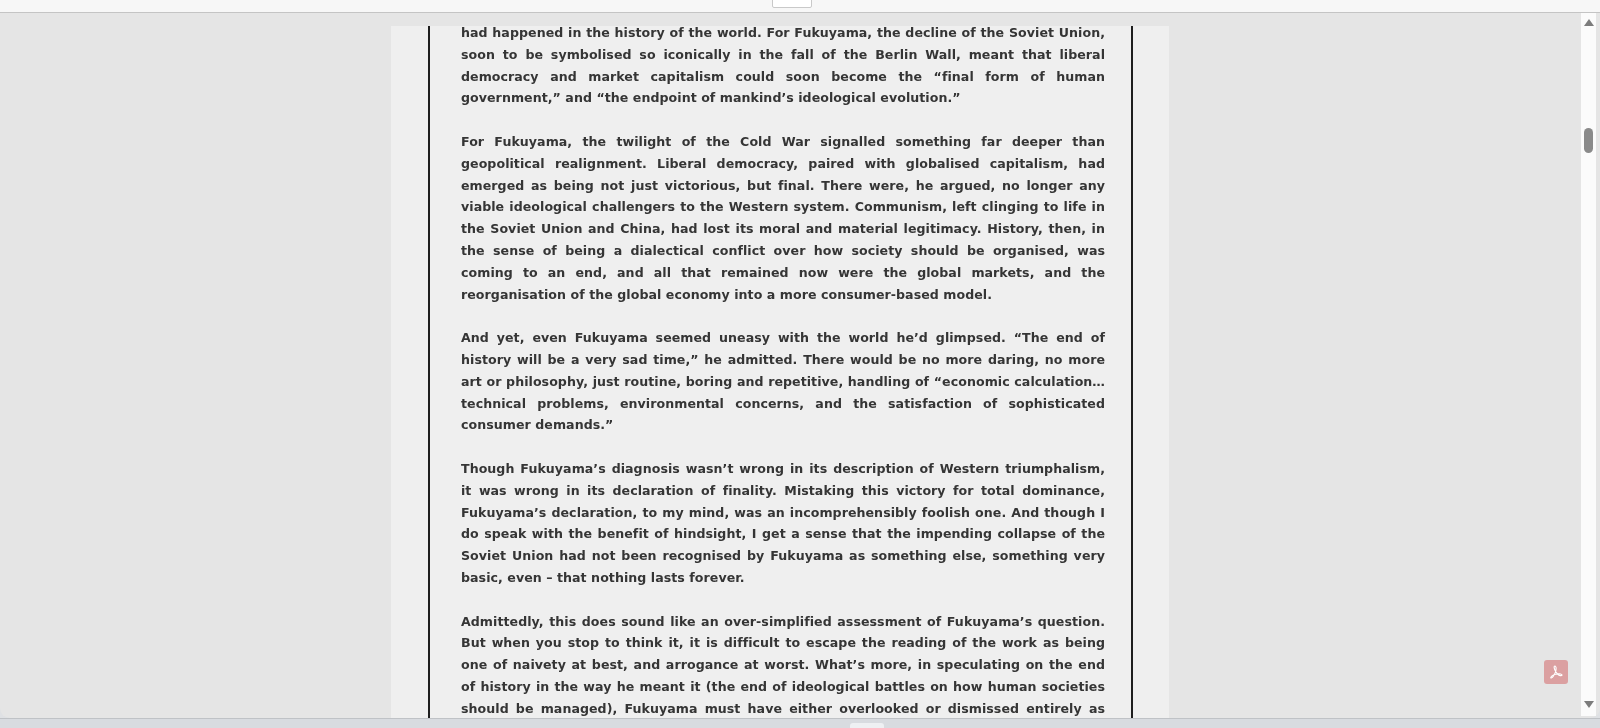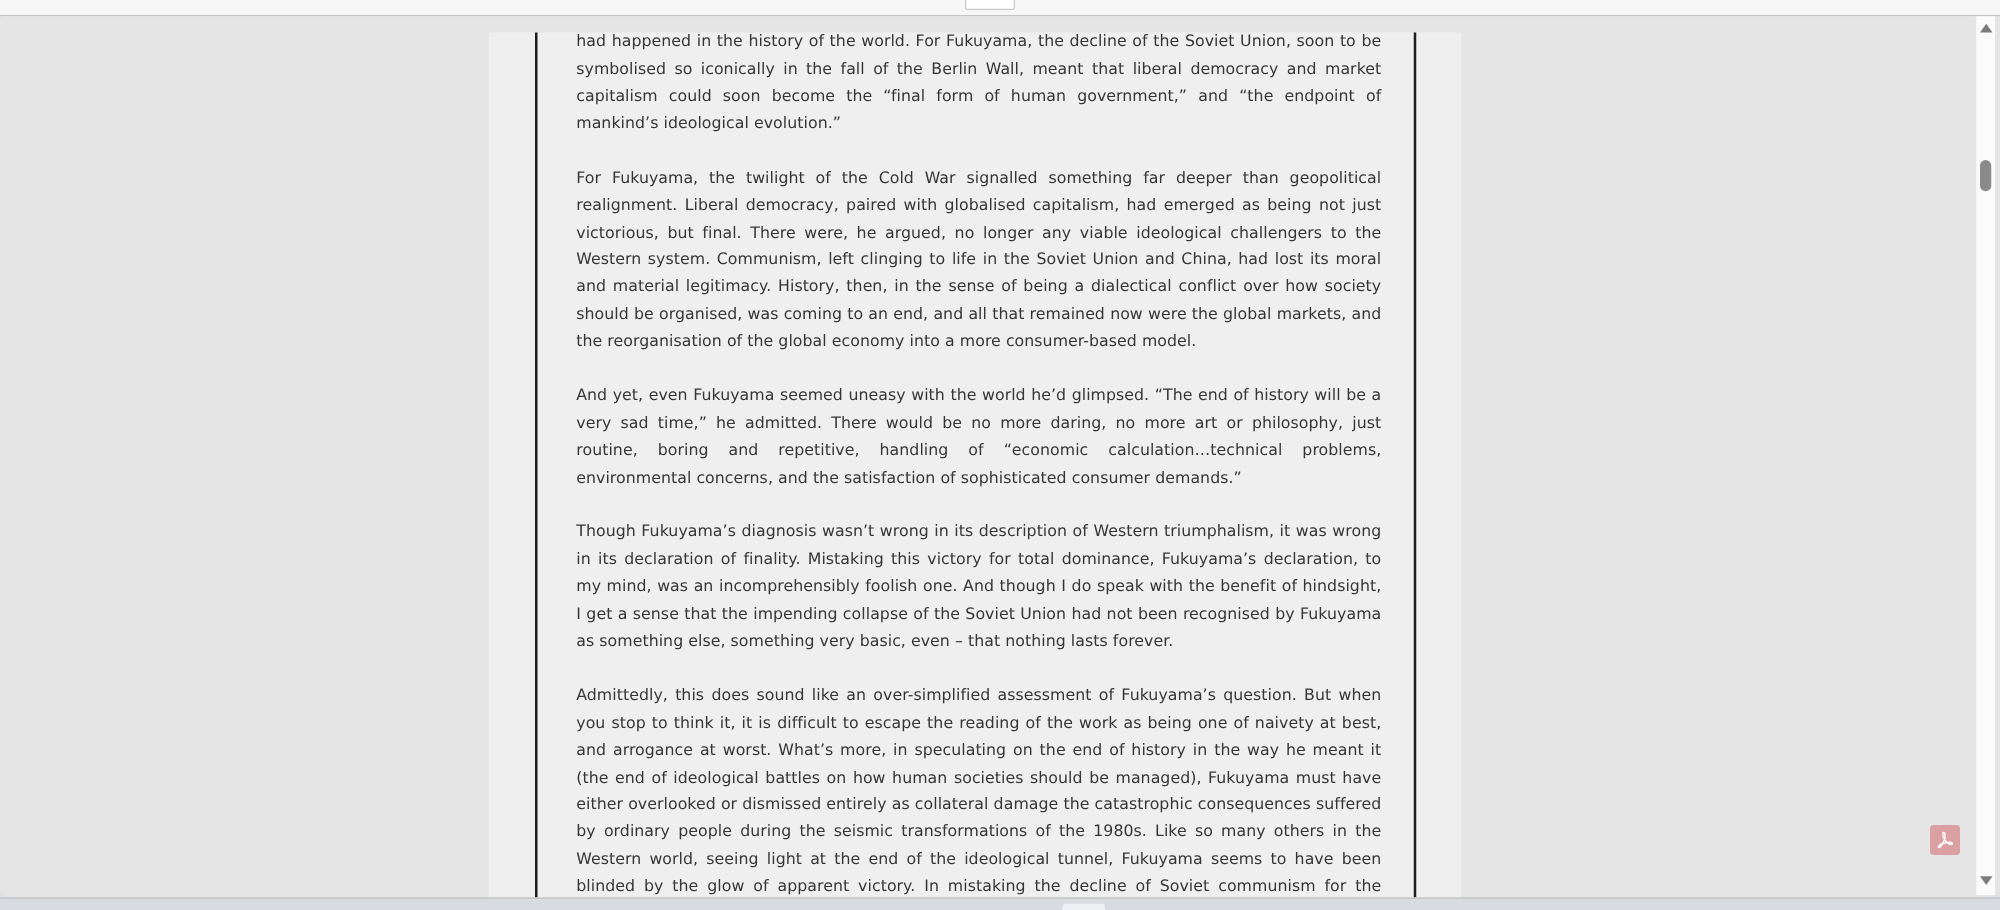--- a/index.html
+++ b/index.html
@@ -1,17 +1,17 @@
 <!DOCTYPE html>
 <html><head>
 <meta charset="utf-8">
 <style>
   * { box-sizing: border-box; margin: 0; padding: 0; }
   html, body { width: 1600px; height: 728px; overflow: hidden; background: #dfe1e4; font-family: "DejaVu Sans", sans-serif; }
-  .window { position: absolute; left: 0; top: 0; width: 1600px; height: 718px; background: #e5e5e5; border-radius: 0 0 10px 10px; overflow: hidden; }
+  .window { position: absolute; left: 0; top: 0; width: 1600px; height: 718px; background: #e5e5e5; border-radius: 0 0 10px 10px; overflow: hidden; font-weight: bold; }
   .toolbar { position: absolute; left: 0; top: 0; width: 1600px; height: 13px; background: #f7f7f7; border-bottom: 1px solid #c4c4c4; }
   .toolbar-box { position: absolute; left: 772px; top: -4px; width: 40px; height: 12px; background: #ffffff; border: 1px solid #c9c9c9; border-radius: 2px; }
   .viewer { position: absolute; left: 3px; top: 13px; width: 1577px; height: 703px; background: #e5e5e5; }
   .page { position: absolute; left: 388px; top: 13px; width: 778px; height: 703px; background: #efefef; }
   .page-rule-left { position: absolute; left: 37px; top: 0; width: 2px; height: 703px; background: #1e1e1e; }
   .page-rule-right { position: absolute; left: 740px; top: 0; width: 2px; height: 703px; background: #1e1e1e; }
   .text-col { position: absolute; left: 70px; top: -4px; width: 644px; color: #353535; font-size: 12.6px; line-height: 21.8px; text-align: justify; letter-spacing: 0.05px; }
   .text-col p { margin-bottom: 21.8px; }
   .scrollbar { position: absolute; left: 1581px; top: 13px; width: 15px; height: 703px; background: #fbfbfb; }
   .scroll-up { position: absolute; left: 3px; top: 6px; width: 0; height: 0; border-left: 5px solid transparent; border-right: 5px solid transparent; border-bottom: 7px solid #7c7c7c; }

